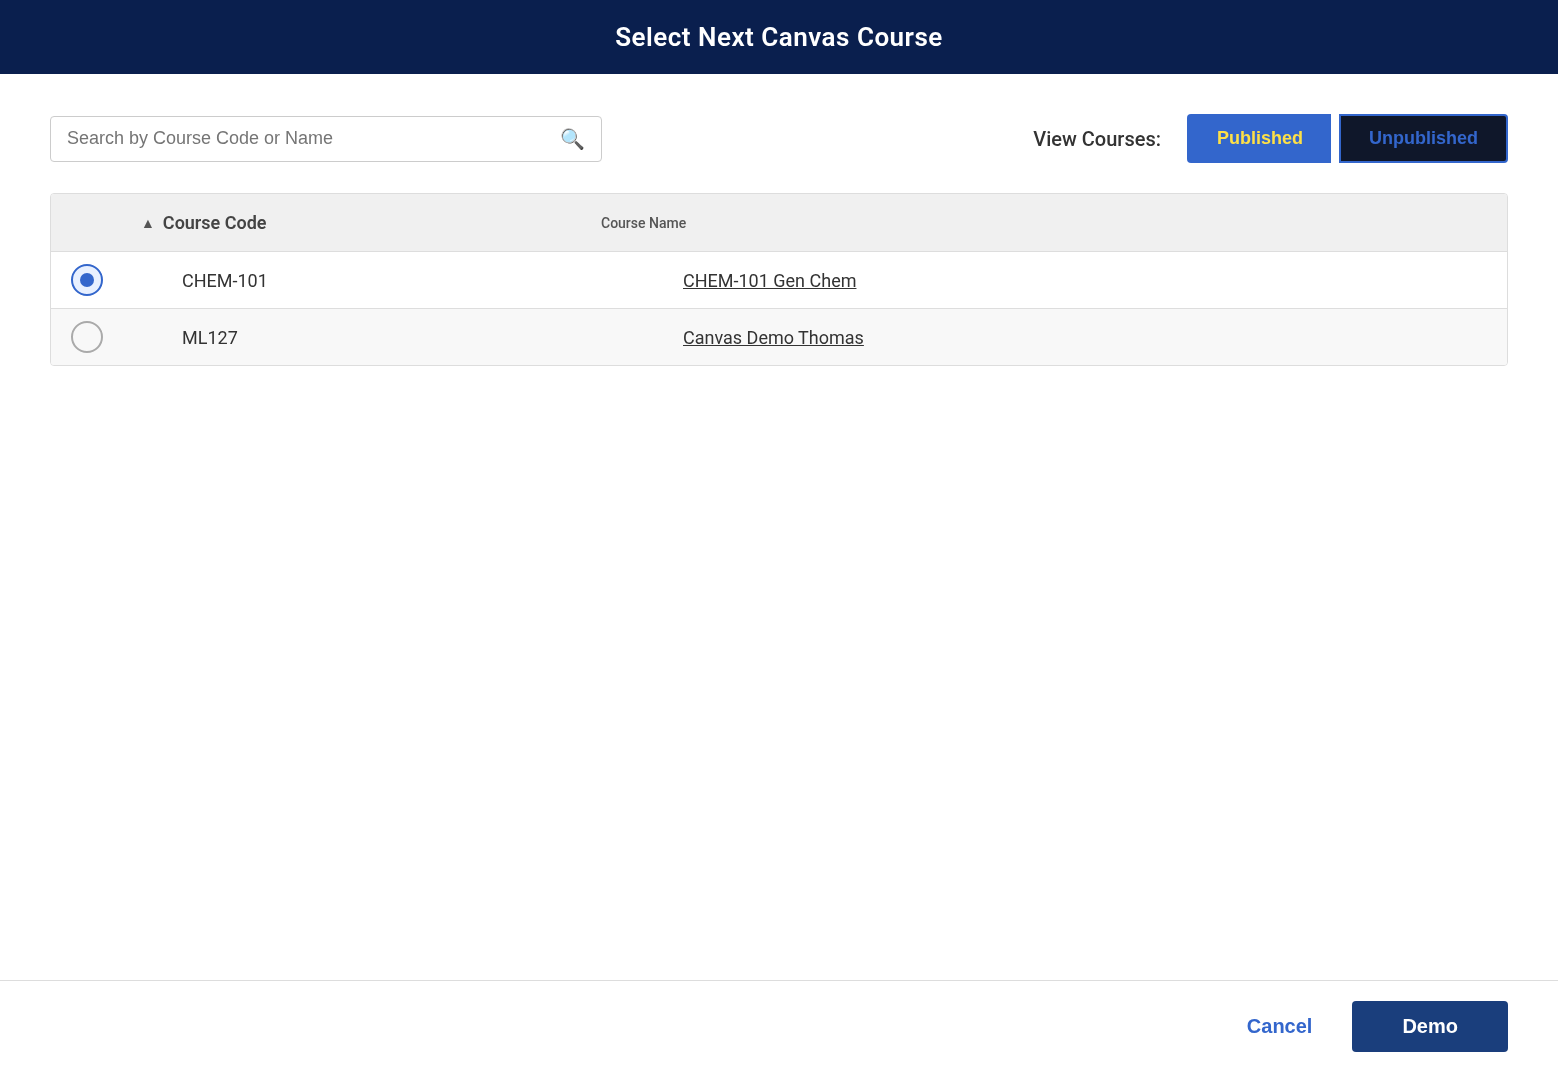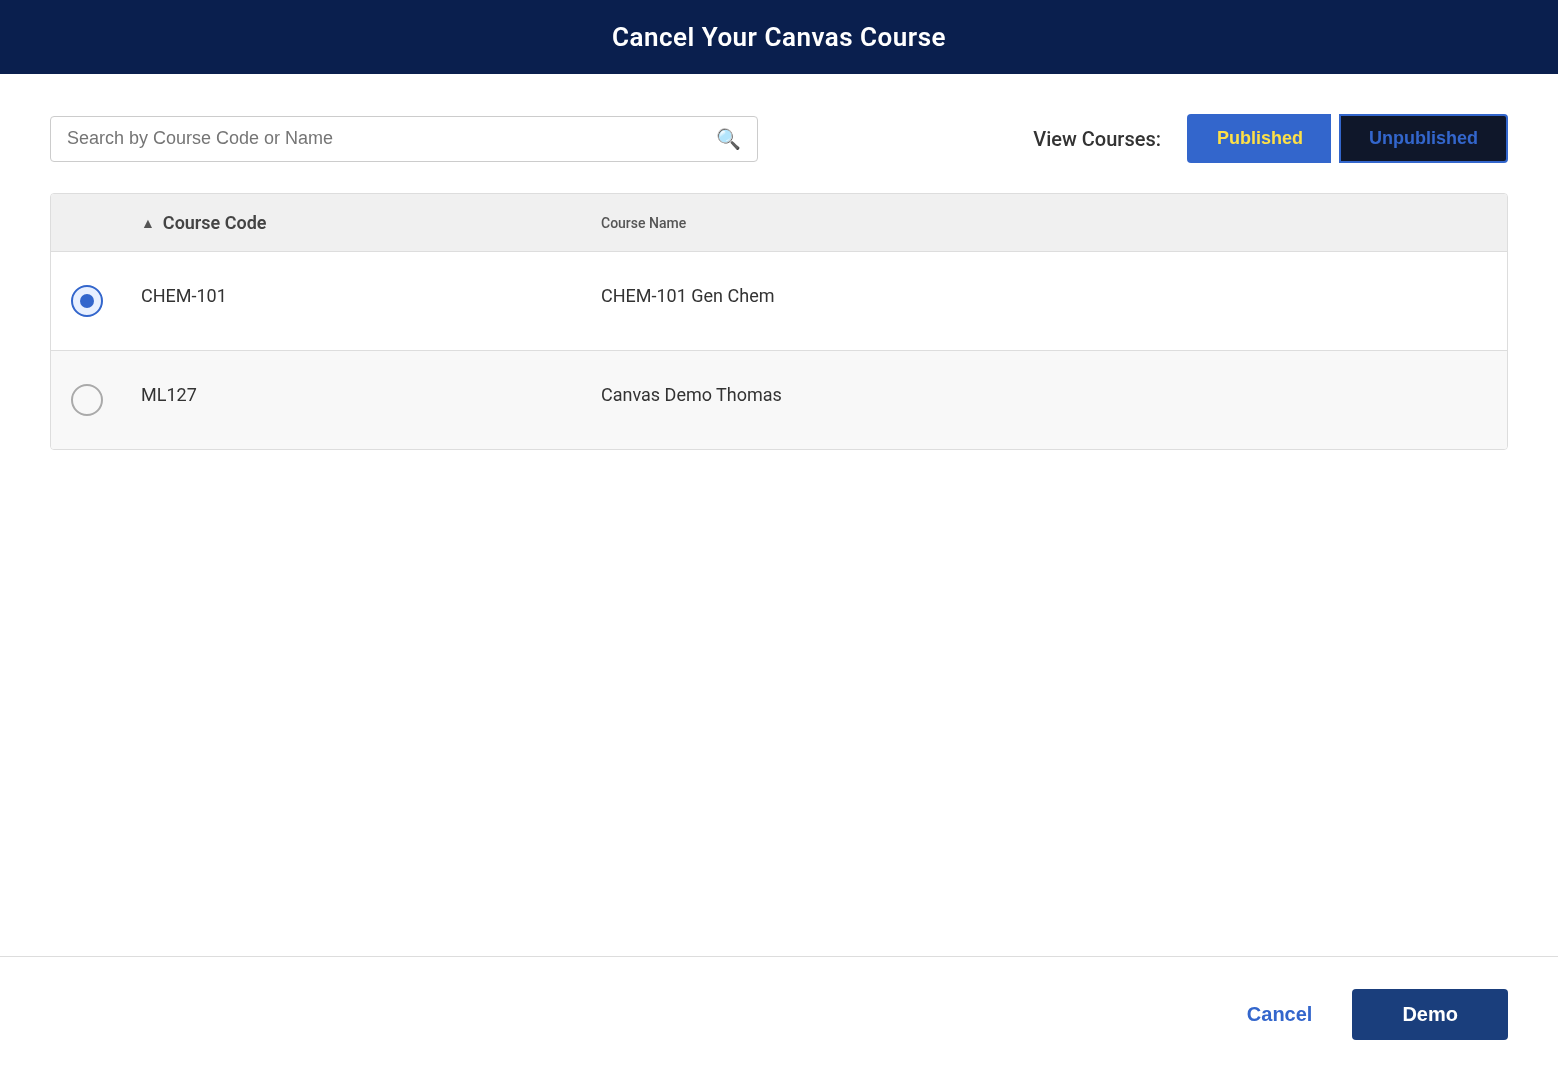--- a/index.html
+++ b/index.html
@@ -36,21 +36,21 @@
       justify-content: space-between;
       margin-bottom: 30px;
     }
 
     .search-wrapper {
       display: flex;
       align-items: center;
       border: 1.5px solid #cccccc;
       border-radius: 4px;
       padding: 10px 16px;
-      width: 708px;
+      width: 552px;
       background: #fff;
     }
 
     .search-input {
       border: none;
       outline: none;
       font-size: 18px;
       color: #aaa;
       flex: 1;
       background: transparent;
@@ -130,24 +130,25 @@
 
     .col-name {
       flex: 1;
       font-size: 14px;
       color: #555;
       font-weight: 500;
     }
 
     .table-row {
       display: flex;
-      align-items: flex-start;
-      padding: 33px 20px;
+      align-items: center;
+      padding: 12px 20px;
       border-bottom: 1.5px solid #dddddd;
       background: #ffffff;
+      gap: 41px;
     }
 
     .table-row:last-child {
       border-bottom: none;
     }
 
     .table-row.alt {
       background: #f8f8f8;
     }
 
@@ -179,29 +180,30 @@
     .cell-code {
       width: 460px;
       font-size: 18px;
       color: #333;
     }
 
     .cell-name {
       flex: 1;
       font-size: 18px;
       color: #333;
+      text-decoration: underline;
     }
 
     .footer {
       position: absolute;
       bottom: 0;
       left: 0;
       right: 0;
       border-top: 1.5px solid #dddddd;
-      padding: 32px 50px;
+      padding: 20px 50px;
       display: flex;
       justify-content: flex-end;
       align-items: center;
       gap: 20px;
       background: #fff;
     }
 
     .cancel-btn {
       font-size: 20px;
       color: #3366cc;
@@ -220,21 +222,21 @@
       border: none;
       cursor: pointer;
       padding: 14px 50px;
       border-radius: 4px;
     }
   </style>
 </head>
 <body>
 
 <div class="header">
-  <span>Cancel Your Canvas Course</span>
+  <span>Select Next Canvas Course</span>
 </div>
 
 <div class="content">
   <div class="toolbar">
     <div class="search-wrapper">
       <input class="search-input" type="text" placeholder="Search by Course Code or Name" style="">
       <span class="search-icon">🔍</span>
     </div>
 
     <div class="view-courses-group">

